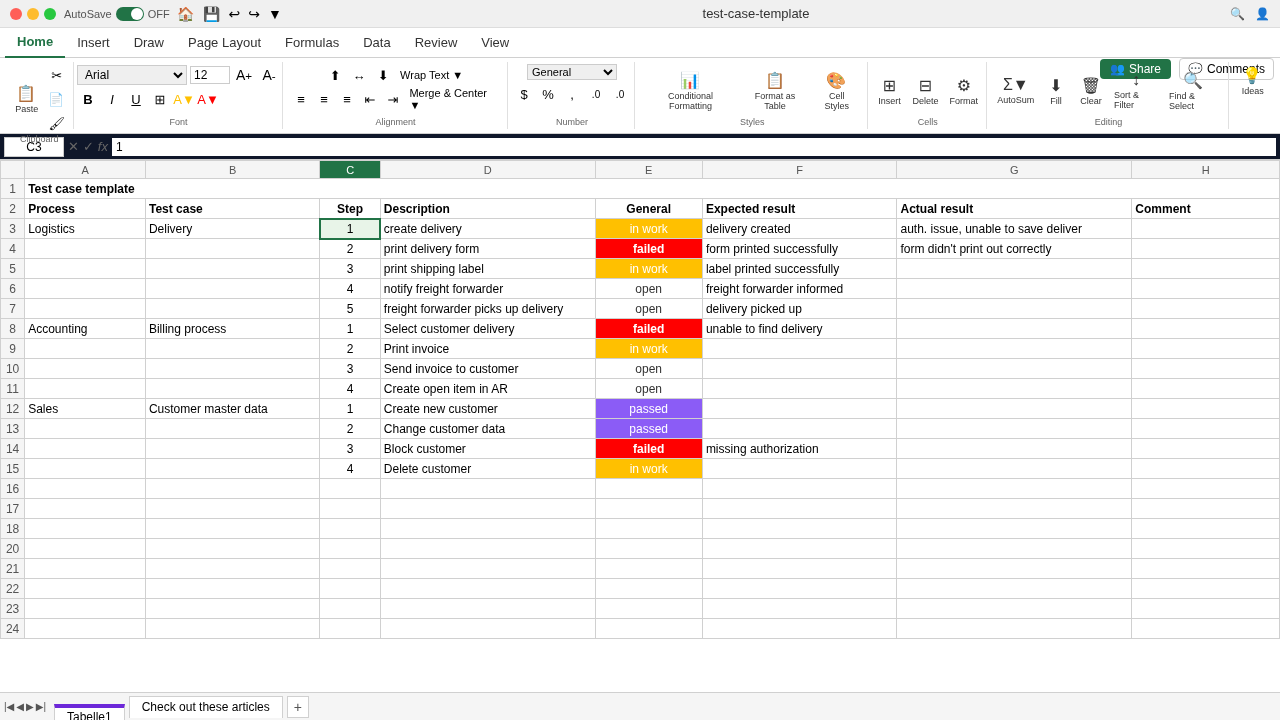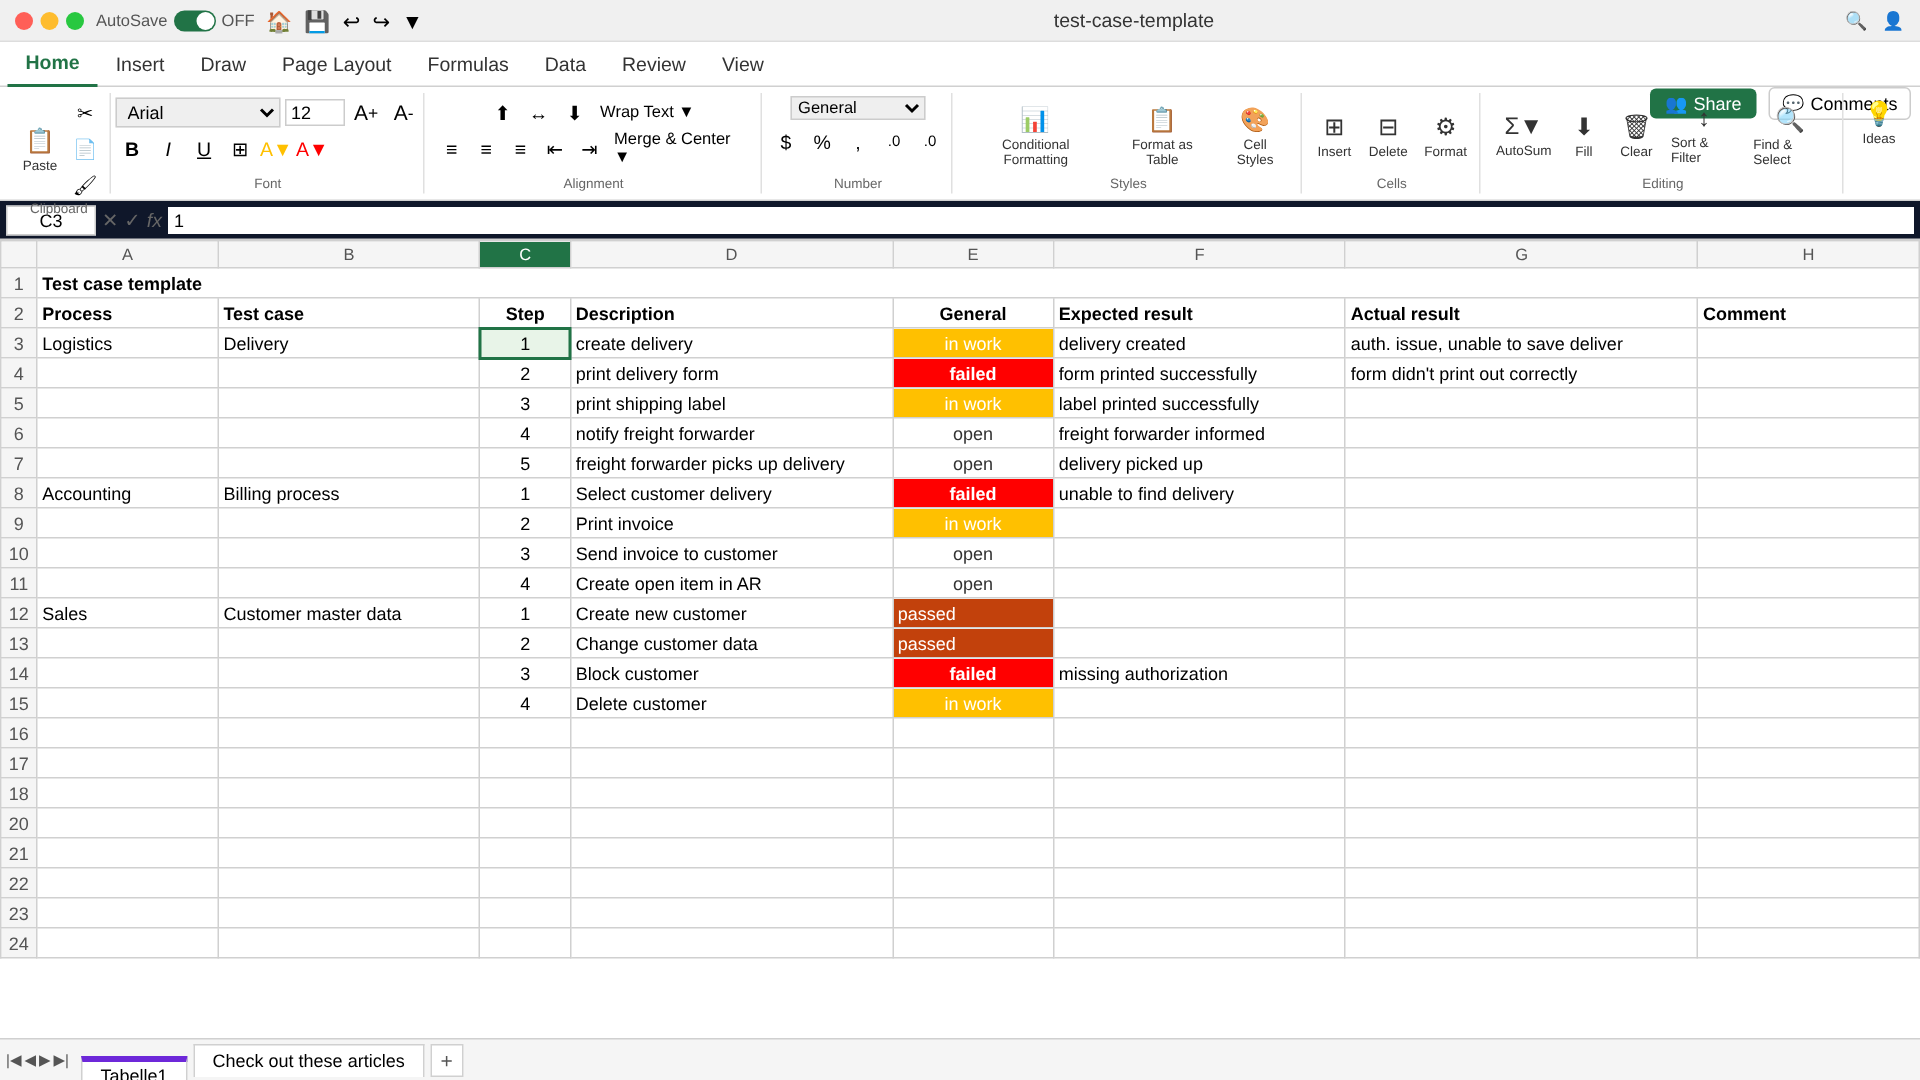--- a/index.html
+++ b/index.html
@@ -160,21 +160,21 @@
       background: #e8f4e8 !important;
       outline: 2px solid #217346;
       outline-offset: -1px;
     }
     .bold { font-weight: bold; }
     .title-cell { font-size: 18px; font-weight: bold; }
     .center { text-align: center; }
     .status-inwork { background-color: #FFC000; color: #fff; text-align: center; }
     .status-failed { background-color: #FF0000; color: #fff; text-align: center; font-weight: bold; }
     .status-open { text-align: center; color: #333; }
-    .status-passed { background-color: #c2410c; color: #fff; text-align: left; }
+    .status-passed { background-color: #8b5cf6; color: #fff; text-align: center; }
 
     
     .sheet-tabs {
       height: 28px;
       background: #f5f5f5;
       border-top: 1px solid #d0d0d0;
       display: flex;
       align-items: center;
       padding: 0 4px;
       gap: 4px;

